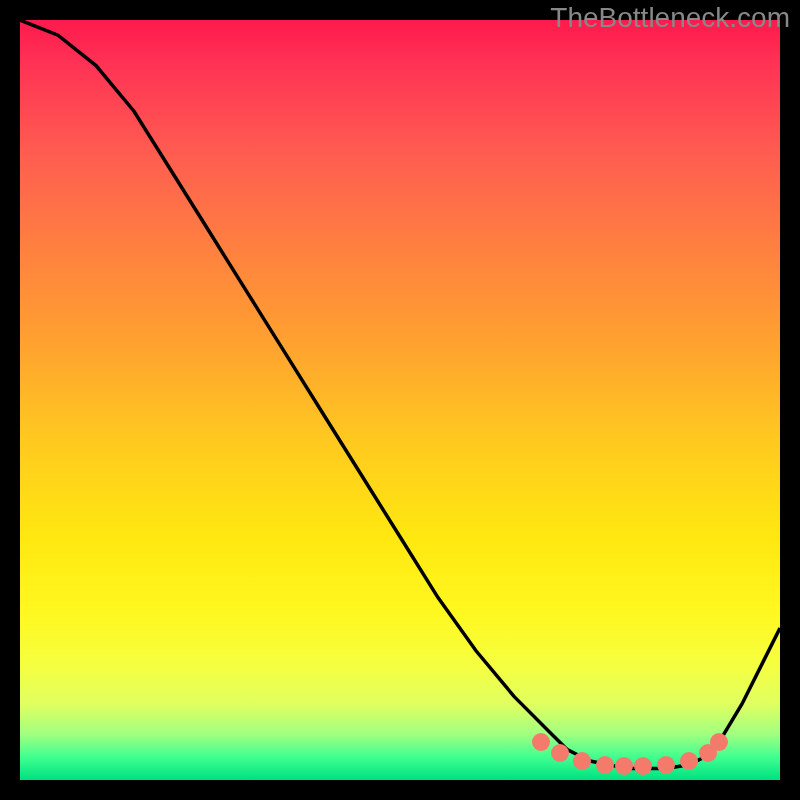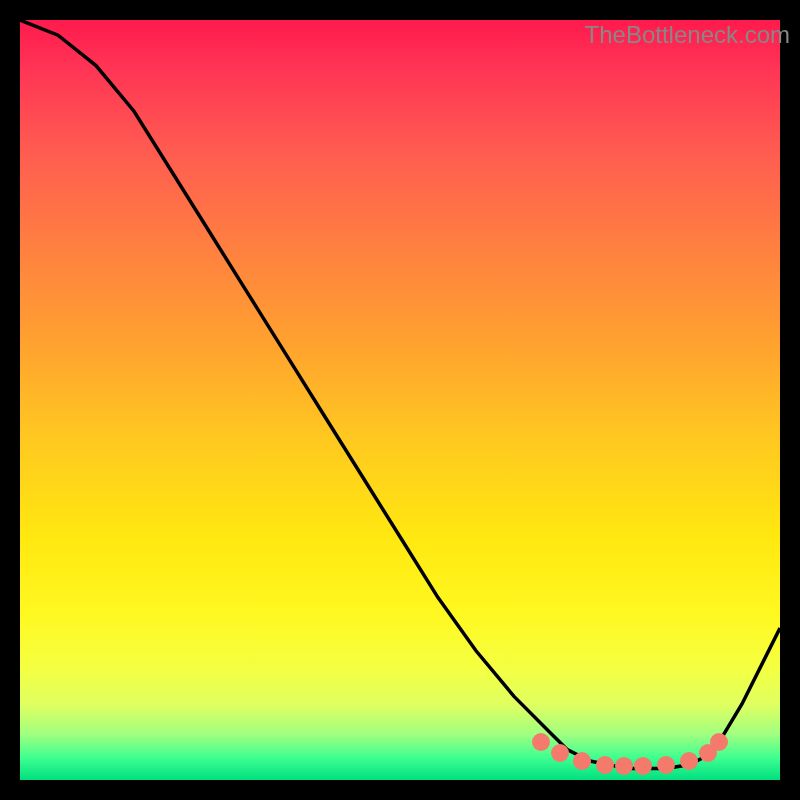--- a/index.html
+++ b/index.html
@@ -5,24 +5,24 @@
   * { margin: 0; padding: 0; box-sizing: border-box; }
   body {
     width: 800px;
     height: 800px;
     background: #000;
     position: relative;
     font-family: Arial, sans-serif;
   }
   .watermark {
     position: absolute;
-    top: 21px;
+    top: 2px;
     right: 10px;
     color: #888;
-    font-size: 24px;
+    font-size: 28px;
     font-weight: 500;
     z-index: 10;
   }
   .chart-area {
     position: absolute;
     left: 20px;
     top: 20px;
     width: 760px;
     height: 760px;
     background: linear-gradient(to bottom,

